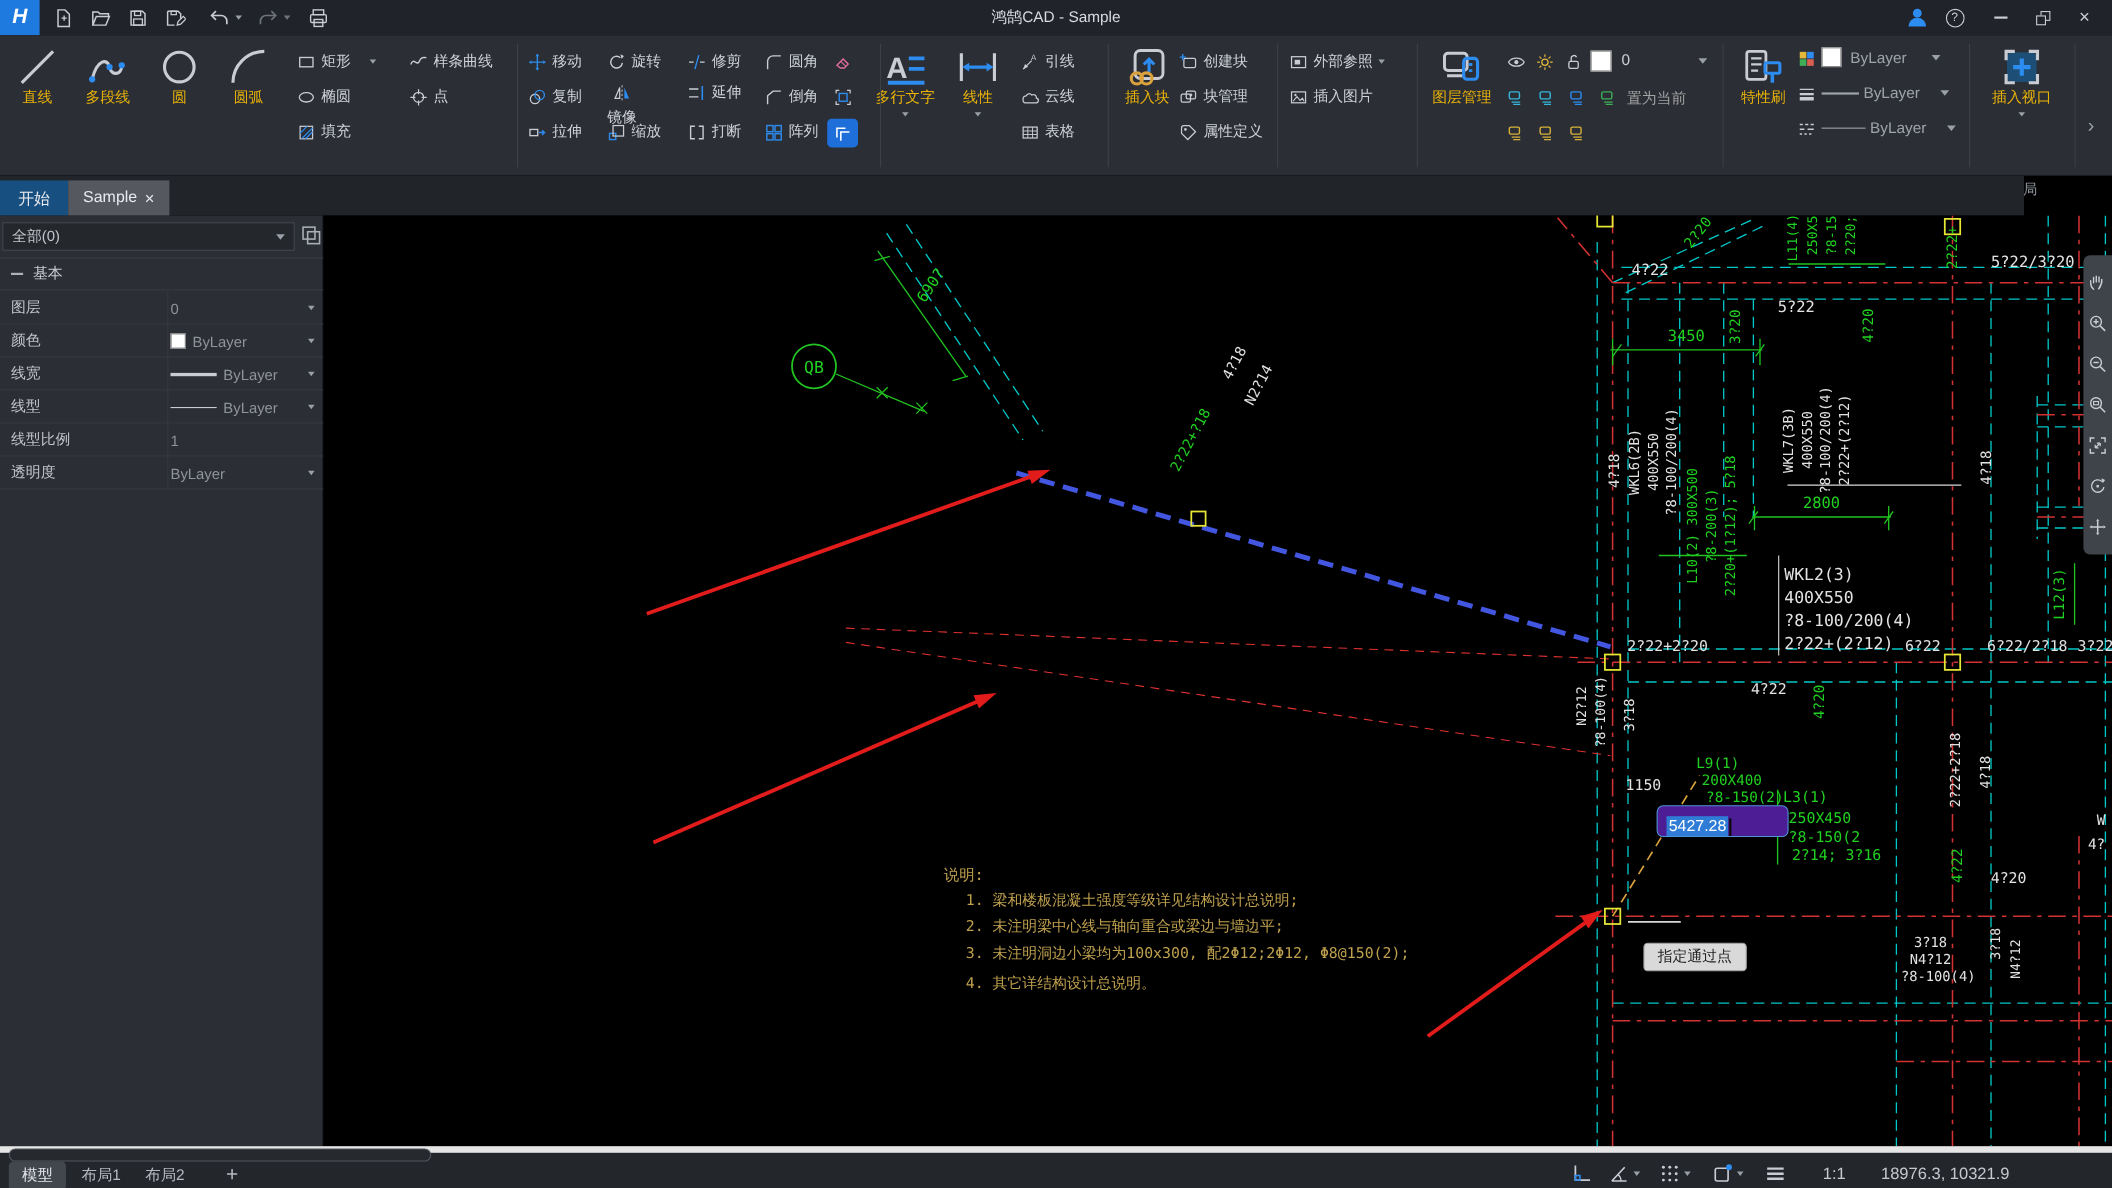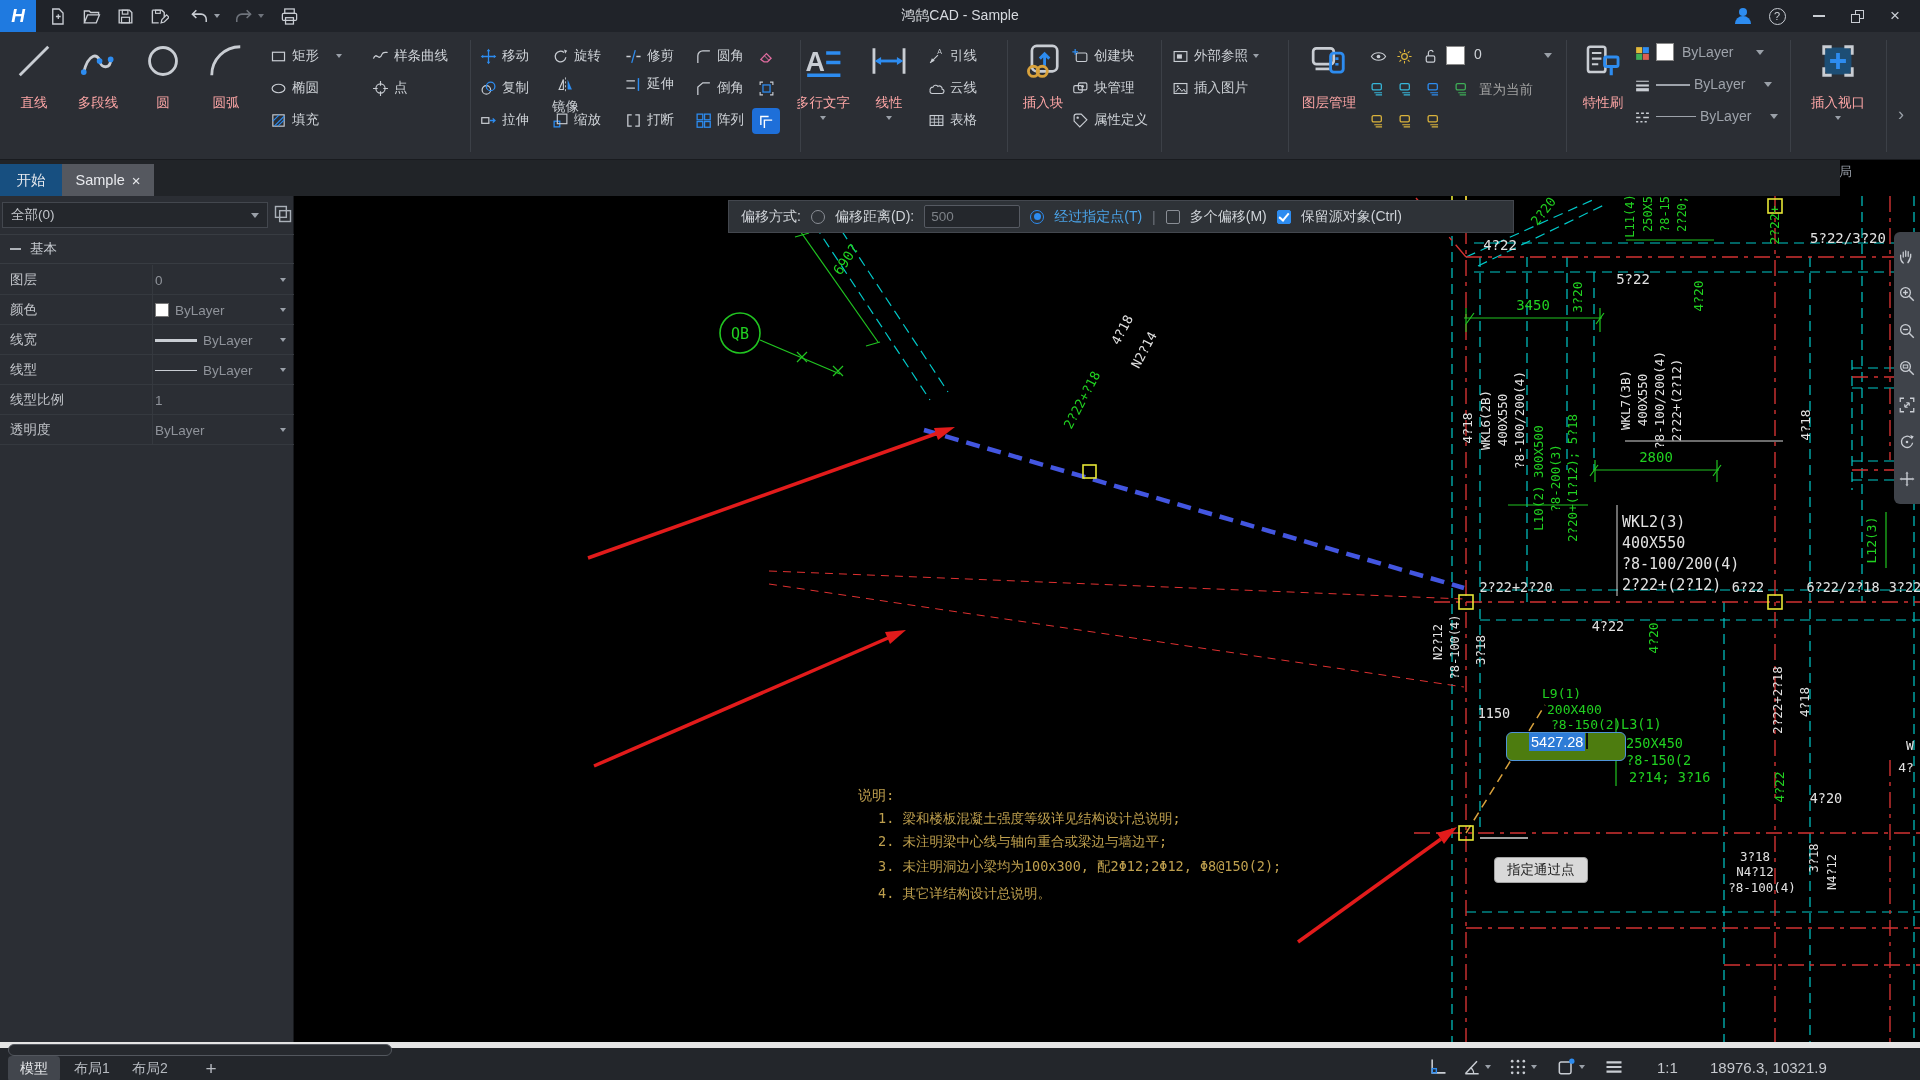--- a/index.html
+++ b/index.html
@@ -15,21 +15,21 @@
   .caret{display:inline-block;width:0;height:0;border-left:4px solid transparent;border-right:4px solid transparent;border-top:5px solid #9aa0a8}
   .caret.sm{border-left-width:3.5px;border-right-width:3.5px;border-top-width:4.5px}
   #win-title{position:absolute;left:0;right:0;top:0;height:32px;display:flex;align-items:center;justify-content:center;font-size:14px;color:#d7dadf;pointer-events:none}
   .winctl{position:absolute;top:0;width:34px;height:32px;display:flex;align-items:center;justify-content:center;color:#c9cdd3;font-size:15px}
   
   #ribbon{position:absolute;left:0;top:32px;width:1920px;height:128px;background:#2b2e34;border-bottom:1px solid #191b1f}
   .rsep{position:absolute;top:8px;height:112px;width:1px;background:#3c4047}
   .grouplabel{position:absolute;top:140px;transform:translate(-50%,-50%);font-size:13px;color:#9298a1;white-space:nowrap}
   .bigbtn{position:absolute;top:6px;width:62px;height:100px;display:flex;flex-direction:column;align-items:center}
   .bigbtn .bicon{width:38px;height:38px;margin-top:4px}
-  .bigbtn .blabel{margin-top:14px;font-size:13.5px;color:#fca5a5;white-space:nowrap}
+  .bigbtn .blabel{font-size:13.5px;color:#eab308;white-space:nowrap}
   .bigbtn .bcaret{margin-top:4px}
   .smallbtn{position:absolute;height:24px;display:flex;align-items:center;gap:5px;color:#ced2d7;font-size:13.5px;white-space:nowrap}
   .smallbtn svg{width:17px;height:17px;flex:0 0 auto}
   .iconbtn{position:absolute;width:24px;height:24px;display:flex;align-items:center;justify-content:center}
   .iconbtn svg{width:17px;height:17px}
   .iconbtn.active{background:#1e6fd9;border-radius:4px}
   
   #tabstrip{position:absolute;left:0;top:160px;width:1840px;height:36px;background:#212428}
   .doctab{position:absolute;top:4px;height:32px;display:flex;align-items:center;justify-content:center;font-size:14.5px;color:#e8eaee;gap:7px}
   
@@ -58,22 +58,22 @@
   .radio{width:14px;height:14px;border-radius:50%;border:1.5px solid #8a8e95;display:inline-block;flex:0 0 auto}
   .radio.on{border-color:#2d8cf0;position:relative}
   .radio.on::after{content:"";position:absolute;left:2.5px;top:2.5px;width:7px;height:7px;border-radius:50%;background:#2d8cf0}
   .cbx{width:14px;height:14px;border:1.5px solid #8a8e95;border-radius:2px;display:inline-block;flex:0 0 auto}
   .cbx.on{background:#2d8cf0;border-color:#2d8cf0;position:relative}
   .cbx.on::after{content:"";position:absolute;left:3.5px;top:0.5px;width:4px;height:8px;border:solid #fff;border-width:0 2px 2px 0;transform:rotate(40deg)}
   #offset-d-input{width:96px;height:23px;background:#24272c;border:1px solid #565a62;border-radius:2px;color:#7d8187;
     font-size:13.5px;padding:0 6px;display:flex;align-items:center}
   .osep{color:#6d727a}
   
-  #dyninput{position:absolute;left:1212px;top:536px;width:120px;height:29px;background:#4d7c0f;border:1.5px solid #4f94d8;
-    border-radius:6px;display:flex;align-items:flex-start;padding:0 22px}
+  #dyninput{position:absolute;left:1212px;top:536px;width:120px;height:29px;background:#4c1d95;border:1.5px solid #4f94d8;
+    border-radius:6px;display:flex;align-items:flex-end;padding:0 8px}
   #dyninput .selval{background:#2e7cd6;color:#fff;font-size:14.5px;padding:1px 2px}
   #dyninput .caretbar{width:2px;height:16px;background:#0b0b0b;margin-left:1px}
   #cursor-tip{position:absolute;left:1200px;top:661px;height:26px;background:#d9d9d9;border:1px solid #a3a3a3;border-radius:4px;
     display:flex;align-items:center;padding:0 12px;font-size:13.5px;color:#1d1d1d}
   
   #navbar{position:absolute;right:0;top:36px;width:26px;height:272px;background:#3f434a;border-radius:6px 0 0 6px;
     display:flex;flex-direction:column;align-items:center;justify-content:space-around;padding:6px 0;color:#c9cdd3}
   #navbar svg{width:18px;height:18px}
   
   #statusbar{position:absolute;left:0;top:1042px;width:1920px;height:38px;background:#23262b;border-top:6px solid #e5e5e5;color:#b9bdc3}
@@ -986,33 +986,20 @@
         <text x="1910" y="750" fill="#e2e2e2" font-size="13" text-anchor="middle">W</text>
         <text x="1906" y="772" fill="#e2e2e2" font-size="13" text-anchor="middle">4?</text>
         <text x="858" y="800" fill="#bfa04e" font-size="14" text-anchor="start">说明:</text>
         <text x="878" y="823" fill="#bfa04e" font-size="13.5" text-anchor="start">1. 梁和楼板混凝土强度等级详见结构设计总说明;</text>
         <text x="878" y="846" fill="#bfa04e" font-size="13.5" text-anchor="start">2. 未注明梁中心线与轴向重合或梁边与墙边平;</text>
         <text x="878" y="871" fill="#bfa04e" font-size="13.5" text-anchor="start">3. 未注明洞边小梁均为100x300, 配2Φ12;2Φ12, Φ8@150(2);</text>
         <text x="878" y="898" fill="#bfa04e" font-size="13.5" text-anchor="start">4. 其它详结构设计总说明。</text>
       </g>
   </svg>
 
-  <div id="offsetbar">
-    <span>偏移方式:</span>
-    <span class="radio"></span>
-    <span>偏移距离(D):</span>
-    <span id="offset-d-input">500</span>
-    <span class="radio on"></span>
-    <span style="color:#4aa3e8">经过指定点(T)</span>
-    <span class="osep">|</span>
-    <span class="cbx"></span>
-    <span>多个偏移(M)</span>
-    <span class="cbx on"></span>
-    <span>保留源对象(Ctrl)</span>
-  </div>
 
   <div id="dyninput">
     <span class="selval">5427.28</span>
     <span class="caretbar"></span>
   </div>
 
   <div id="cursor-tip">指定通过点</div>
 
   <div id="navbar">
     <svg>

